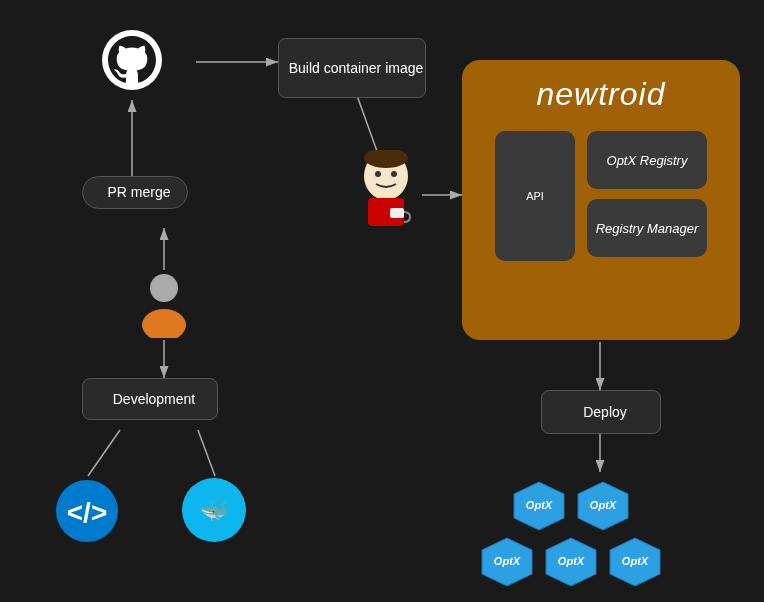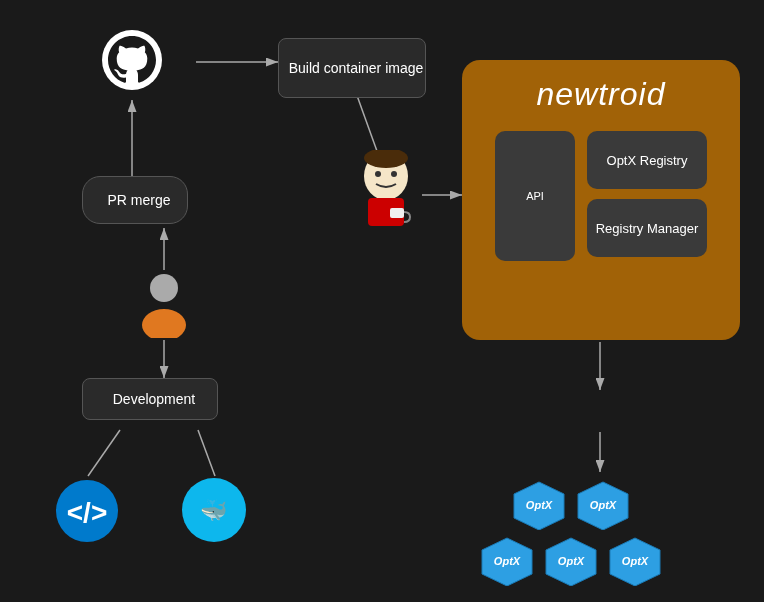--- a/index.html
+++ b/index.html
@@ -74,20 +74,21 @@
       height: 130px;
       display: flex;
       align-items: center;
       justify-content: center;
     }
 
     .newtroid-right {
       display: flex;
       flex-direction: column;
       gap: 10px;
+      font-style: italic;
     }
 
     .newtroid-sub {
       background: #3a3a3a;
       border-radius: 10px;
       color: #fff;
       font-size: 13px;
       width: 120px;
       height: 58px;
       display: flex;
@@ -229,21 +230,21 @@
       <circle cx="32" cy="32" r="30" fill="#fff"></circle>
       <path d="M32 8C18.7 8 8 18.7 8 32c0 10.6 6.9 19.6 16.4 22.8 1.2.2 1.6-.5 1.6-1.2v-4.2c-6.7 1.5-8.1-3.2-8.1-3.2-1.1-2.8-2.7-3.5-2.7-3.5-2.2-1.5.2-1.5.2-1.5 2.4.2 3.7 2.5 3.7 2.5 2.1 3.7 5.6 2.6 7 2 .2-1.5.8-2.6 1.5-3.2-5.3-.6-10.9-2.7-10.9-11.9 0-2.6.9-4.8 2.5-6.4-.3-.6-1.1-3 .2-6.3 0 0 2-.6 6.6 2.5 1.9-.5 4-.8 6-.8s4.1.3 6 .8c4.6-3.1 6.6-2.5 6.6-2.5 1.3 3.3.5 5.7.2 6.3 1.5 1.7 2.5 3.8 2.5 6.4 0 9.2-5.6 11.3-10.9 11.9.9.7 1.6 2.2 1.6 4.4v6.5c0 .6.4 1.4 1.6 1.2C49.1 51.6 56 42.6 56 32c0-13.3-10.7-24-24-24z" fill="#1a1a1a"></path>
     </svg>
   </div>
 
   <div class="box" style="left:278px;top:38px;width:148px;height:60px;">
     <span>Build container
 image</span>
   </div>
 
-  <div class="box" style="left:82px;top:176px;width:106px;height:48px;border-radius:18px;">
+  <div class="box" style="left:82px;top:176px;width:106px;height:33px;border-radius:18px;">
     <span>PR merge</span>
   </div>
 
   <div class="person-icon">
     <svg viewBox="0 0 60 68" width="60" height="68">
       <circle cx="30" cy="18" r="14" fill="#aaa"></circle>
       <ellipse cx="30" cy="55" rx="22" ry="16" fill="#e07820"></ellipse>
     </svg>
   </div>
 
@@ -289,20 +290,23 @@
     <div class="newtroid-inner">
       <div class="newtroid-api">API</div>
       <div class="newtroid-right">
         <div class="newtroid-sub">OptX Registry</div>
         <div class="newtroid-sub">Registry
 Manager</div>
       </div>
     </div>
   </div>
 
+  <div class="box" style="left:541px;top:390px;width:120px;height:44px;">
+    <span>Deploy</span>
+  </div>
 
   <div class="hexagons">
 
     <div class="hex-row">
       <div class="hex">
         <svg width="54" height="50" viewBox="0 0 54 50">
           <polygon points="27,2 52,14 52,38 27,50 2,38 2,14" fill="#2d9fe3" stroke="#1a7ab5" stroke-width="1"></polygon>
         </svg>
         <span class="hex-label">OptX</span>
       </div>

